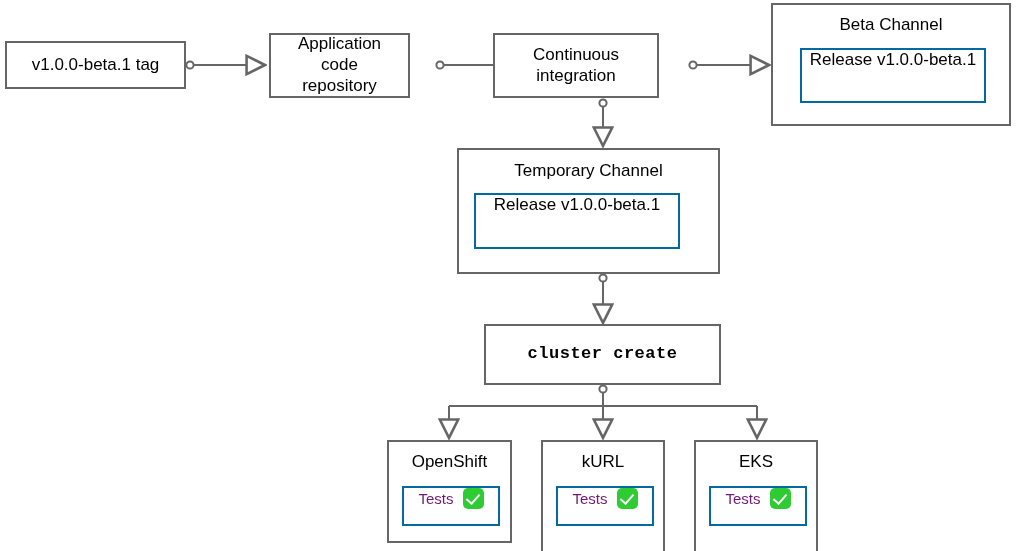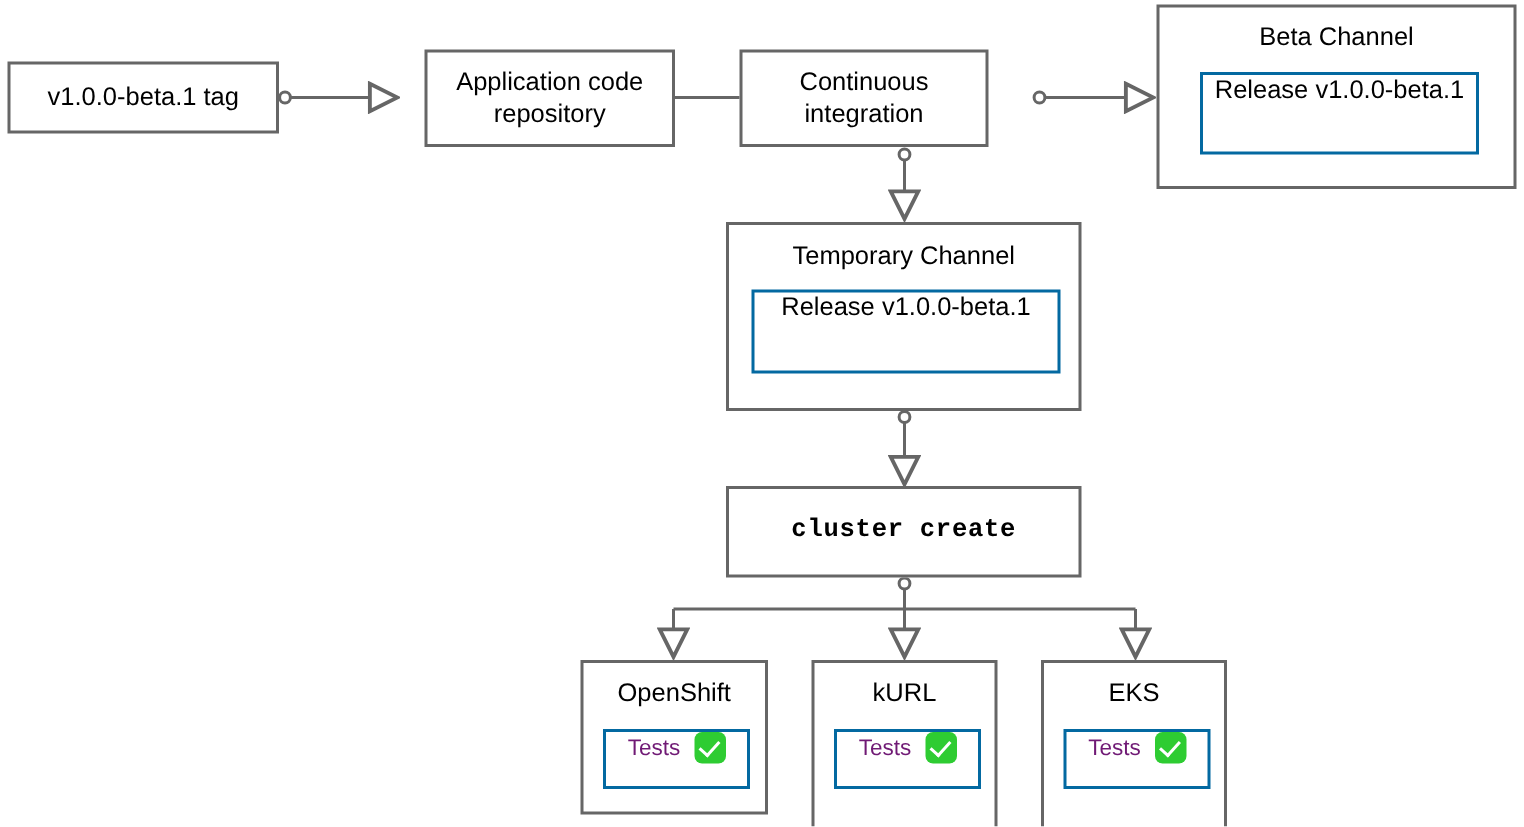--- a/index.html
+++ b/index.html
@@ -148,36 +148,36 @@
         <line x1="603" y1="406" x2="603" y2="437" marker-end="url(#openArrow)"></line>
         <line x1="757" y1="406" x2="757" y2="437" marker-end="url(#openArrow)"></line>
       </g>
     </g>
   </svg>
 
   <div class="node" style="left:5px; top:41px; width:181px; height:48px;">
     <span>v1.0.0-beta.1 tag</span>
   </div>
 
-  <div class="node" style="left:283px; top:33px; width:167px; height:65px; padding:0 12px;">
+  <div class="node" style="left:269px; top:33px; width:141px; height:65px; padding:0 12px;">
     <span>Application code repository</span>
   </div>
 
   <div class="node" style="left:493px; top:33px; width:166px; height:65px; padding:0 12px;">
     <span>Continuous integration</span>
   </div>
 
   <div class="group" style="left:771px; top:3px; width:240px; height:123px;">
     <div class="group-title" style="top:10px;">Beta Channel</div>
     <div class="inner-box" style="left:27px; top:43px; width:186px; height:55px;">
       <span>Release v1.0.0-beta.1</span>
     </div>
   </div>
 
-  <div class="group" style="left:484px; top:148px; width:237px; height:126px;text-decoration:underline;">
+  <div class="group" style="left:457px; top:148px; width:263px; height:126px;text-decoration:underline;">
     <div class="group-title" style="top:11px;">Temporary Channel</div>
     <div class="inner-box" style="left:15px; top:43px; width:206px; height:56px;">
       <span>Release v1.0.0-beta.1</span>
     </div>
   </div>
 
   <div class="node mono" style="left:484px; top:324px; width:237px; height:61px;">
     <span>cluster create</span>
   </div>
 

